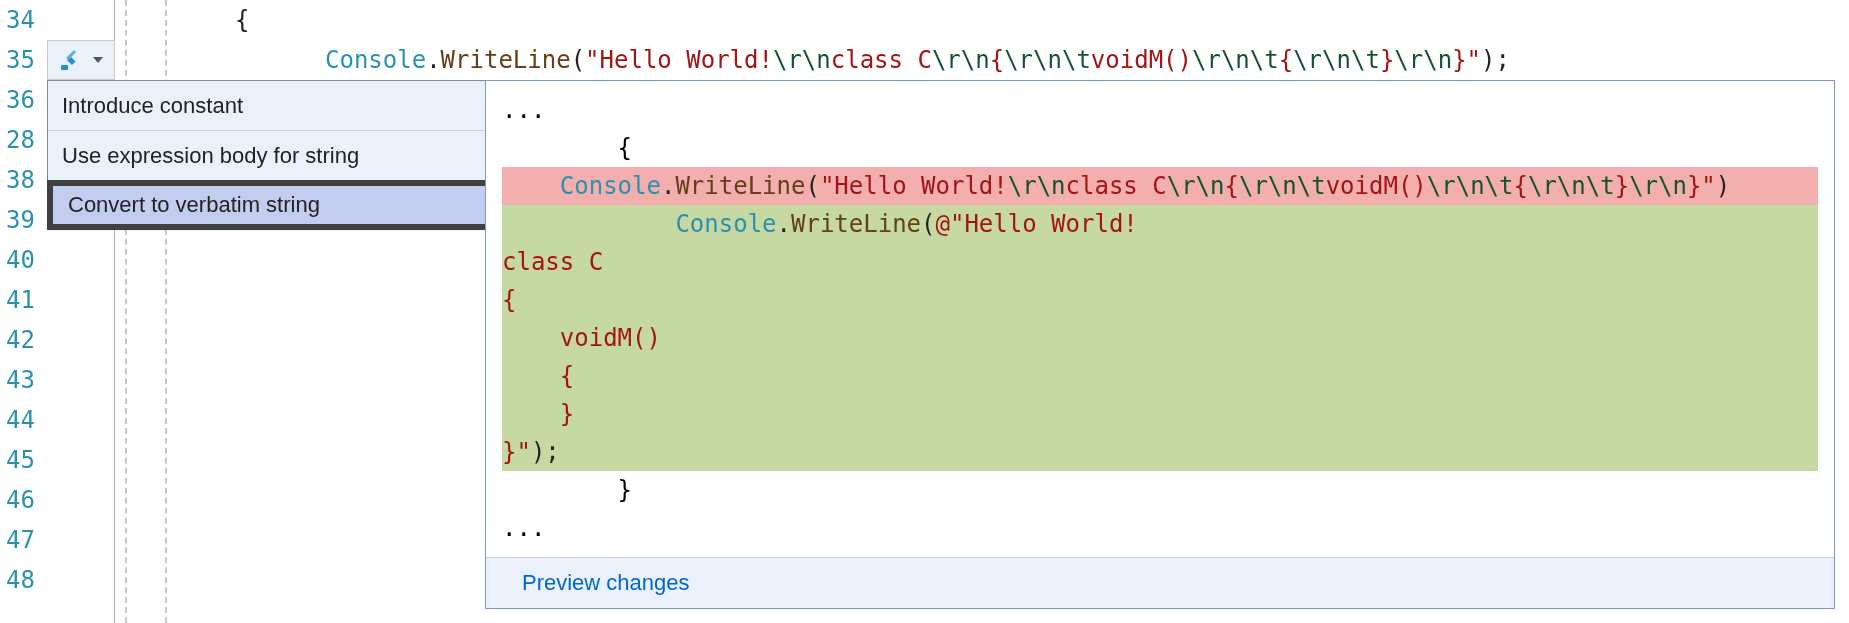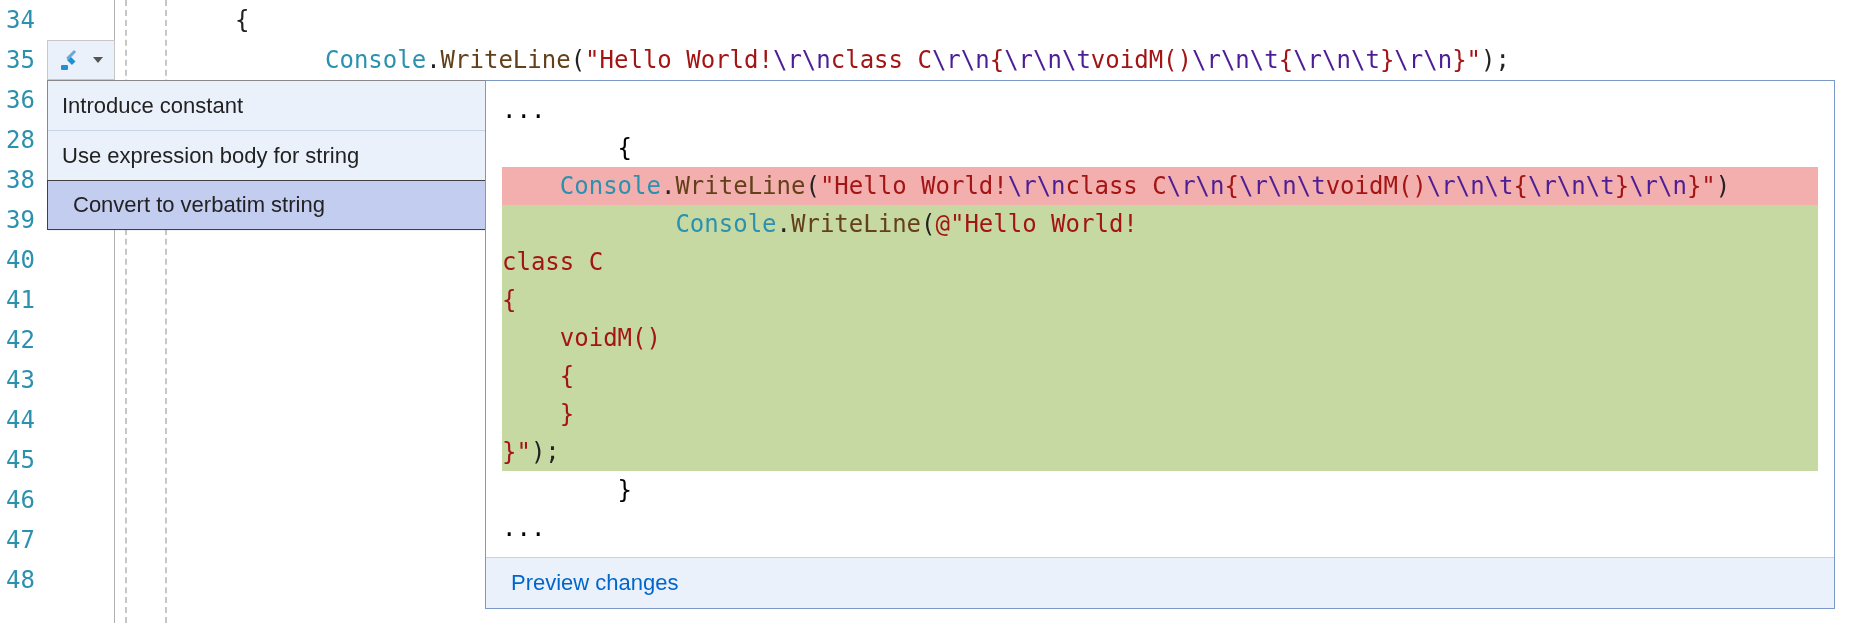--- a/index.html
+++ b/index.html
@@ -72,21 +72,21 @@
     border-top: 1px solid #e8e8d0;
     border-bottom: 1px solid #e8e8d0;
     z-index: -1;
   }
   .tk-type   { color: #2b91af; }
   .tk-brace  { color: #222; }
   .tk-dot    { color: #222; }
   .tk-method { color: #63401a; margin-top: 44px; }
   .tk-paren  { color: #222; }
   .tk-str    { color: #a31515; }
-  .tk-esc    { color: #4c1d95; }
+  .tk-esc    { color: #14532d; }
   .tk-punc   { color: #222; }
 
   
   .lightbulb {
     position: absolute;
     left: 47px; top: 40px;
     width: 68px; height: 40px;
     background: #eaf1fb;
     border: 1px solid #c7c7c7;
     display: flex;
@@ -128,23 +128,23 @@
     position: absolute;
     right: 18px; top: 50%;
     transform: translateY(-50%);
     width: 0; height: 0;
     border-top: 6px solid transparent;
     border-bottom: 6px solid transparent;
     border-left: 7px solid #333;
   }
   .ctx-item.selected {
     background: #c3cdf0;
-    border: 1px solid #404040;
+    border: 6px solid #404040;
     margin: -1px;
-    padding-left: 25px;
+    padding-left: 15px;
   }
   .ctx-item.selected .arrow-box {
     position: absolute;
     right: 8px; top: 50%;
     transform: translateY(-50%);
     width: 30px; height: 30px;
     border: 1px solid #c6974c;
     background: #fbeedb;
     display: flex; align-items: center; justify-content: center;
   }
@@ -173,21 +173,21 @@
     background: #f3aeae;
     display: block;
   }
   .preview-body .diff-add {
     background: #c6d9a3;
     display: block;
   }
   .preview-footer {
     background: #eaf1fb;
     border-top: 1px solid #c8d4e6;
-    padding: 12px 25px;
+    padding: 12px 36px;
     font-size: 22px;
     color: #0066cc;
   }
 </style>
 </head>
 <body>
 
 <div class="editor">
 
   <div class="gutter">

